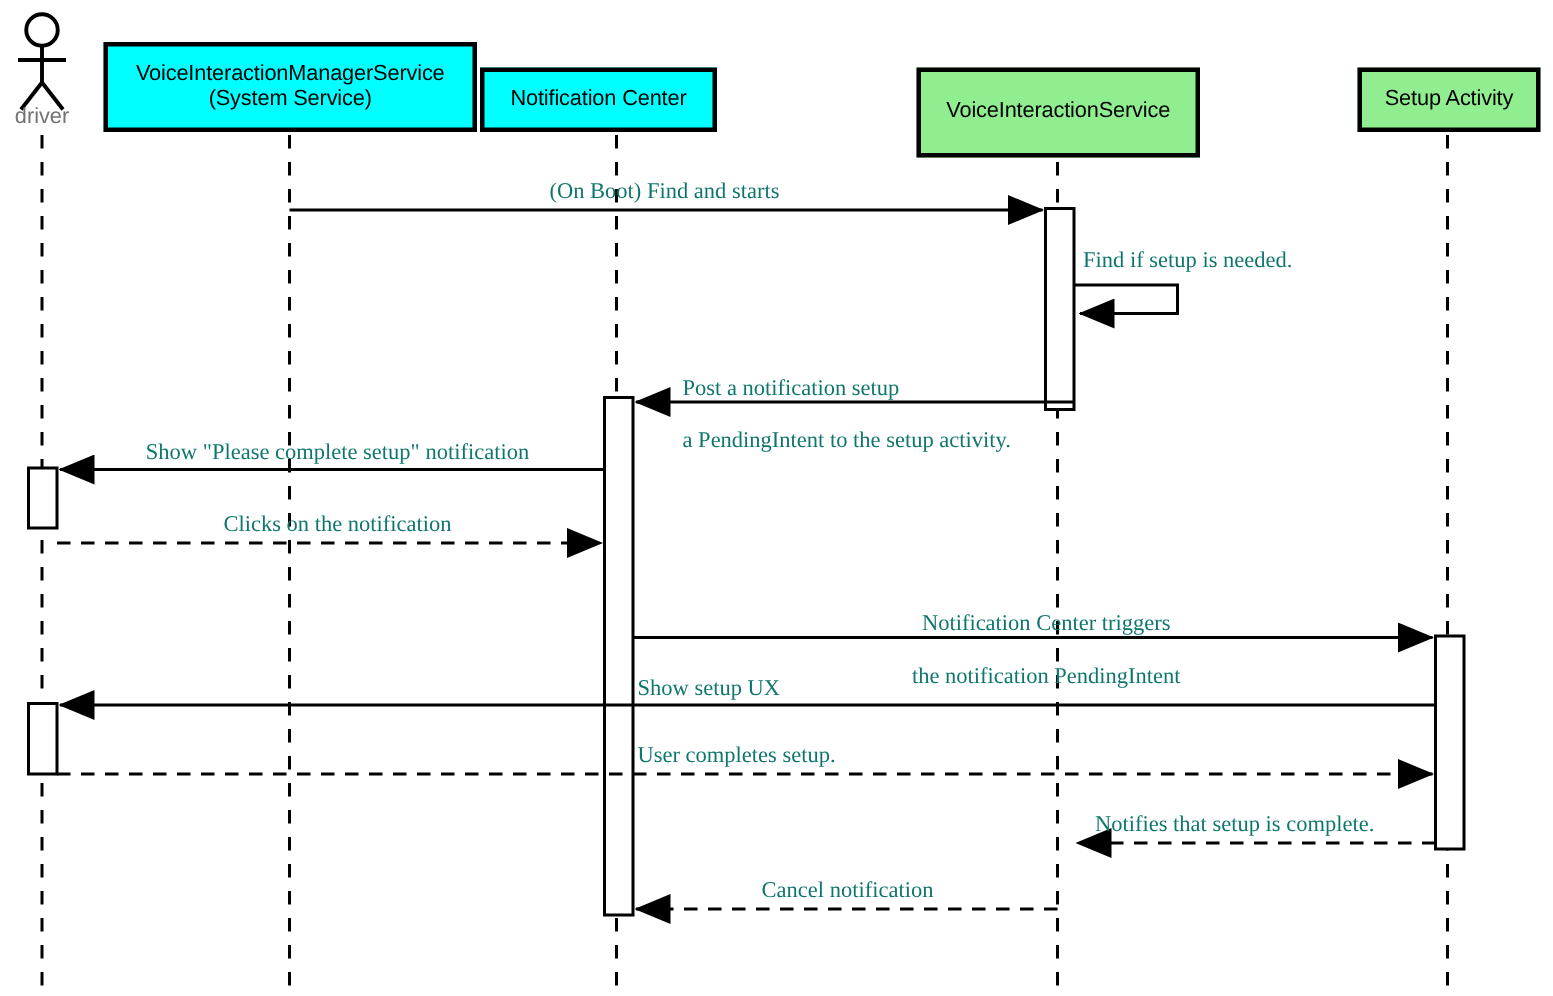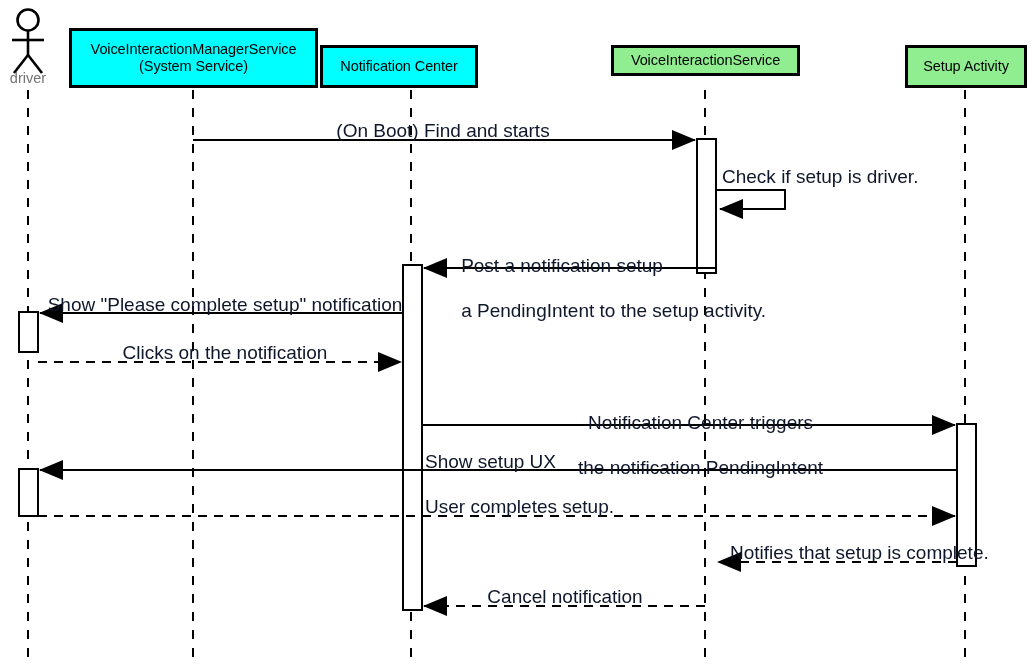--- a/index.html
+++ b/index.html
@@ -40,25 +40,26 @@
   .box-label { display: block; padding: 0 6px; }
   .actor-label {
     position: absolute;
     font-size: 14.5px;
     color: #737373;
     text-align: center;
     white-space: nowrap;
   }
   .msg-label {
     position: absolute;
-    font-size: 19px;
-    color: #0f172a;
+    font-size: 15px;
+    color: #0f766e;
     white-space: pre;
     line-height: 1.18;
     text-align: center;
+    font-family: Liberation Serif, serif;
   }
   .msg-label.left { text-align: left; }
 </style>
 </head>
 <body>
 
 <div id="diagram-root">
 
   <svg id="seq-svg" viewBox="0 0 1035 664" xmlns="http://www.w3.org/2000/svg">
     <defs>
@@ -120,31 +121,31 @@
     <span class="box-label">
       <span>VoiceInteractionManagerService</span><br>
       <span>(System Service)</span>
     </span>
   </div>
 
   <div class="lifeline-box cyan" style="left:320px; top:45px; width:158px; height:43px;">
     <span class="box-label">Notification Center</span>
   </div>
 
-  <div class="lifeline-box green" style="left:611px; top:45px; width:189px; height:31px;">
+  <div class="lifeline-box green" style="left:611px; top:45px; width:189px; height:60px;">
     <span class="box-label">VoiceInteractionService</span>
   </div>
 
   <div class="lifeline-box green" style="left:905px; top:45px; width:122px; height:43px;">
     <span class="box-label">Setup Activity</span>
   </div>
 
   <div class="msg-label" style="left:228px; top:120px; width:430px;">(On Boot) Find and starts</div>
 
-  <div class="msg-label" style="left:722px; top:166px; width:270px; text-align:left;">Check if setup is driver.</div>
+  <div class="msg-label" style="left:722px; top:166px; width:270px; text-align:left;">Find if setup is needed.</div>
 
   <div class="msg-label left" style="left:440px; top:233px; width:300px;">
     <span>Post a notification setup</span><br>
     <span>a PendingIntent to the setup activity.</span>
   </div>
 
   <div class="msg-label" style="left:45px; top:294px; width:360px;">Show "Please complete setup" notification</div>
 
   <div class="msg-label" style="left:45px; top:342px; width:360px;text-align:center;">Clicks on the notification</div>
 

